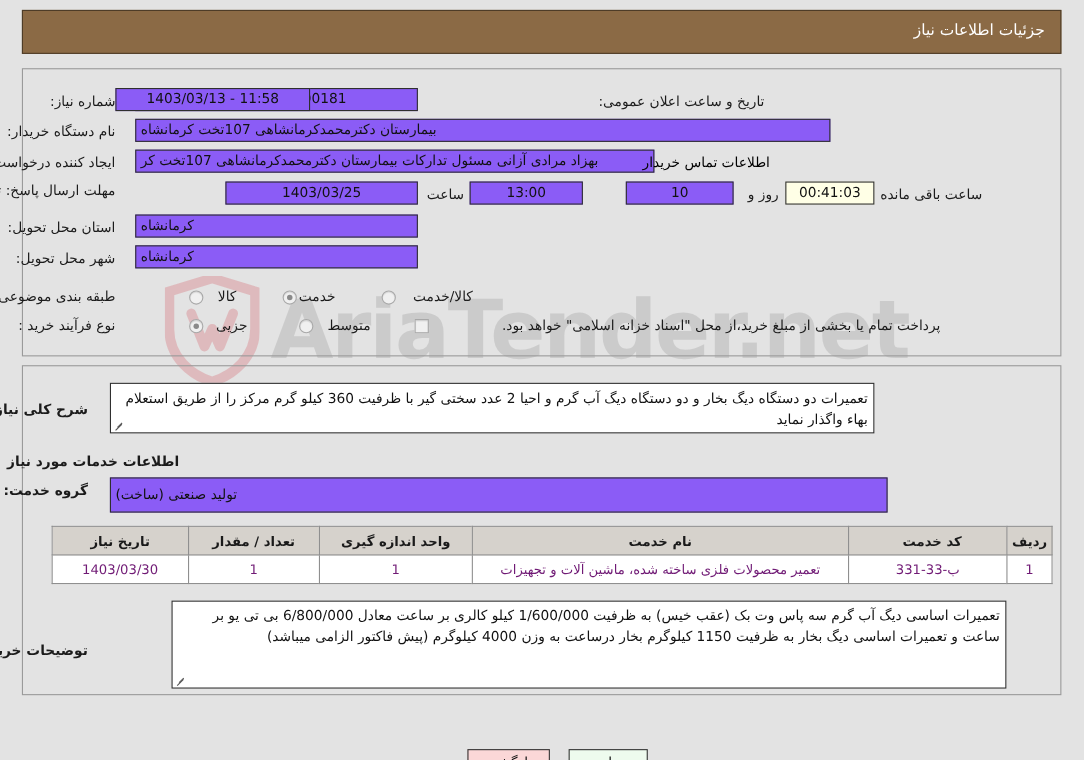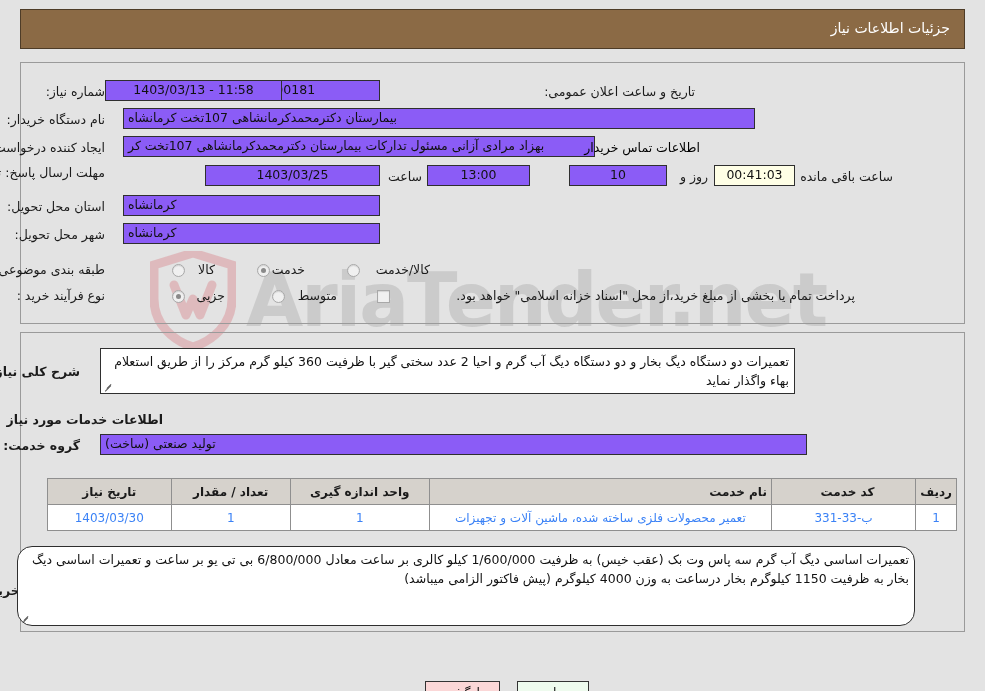--- a/index.html
+++ b/index.html
@@ -191,21 +191,21 @@
     height: 26px;
     padding: 0 4px;
     text-align: center;
   }
   #svc-table td {
     background: #ffffff;
     border: 1px solid #8f8f8f;
     height: 26px;
     padding: 0 6px;
     text-align: center;
-    color: #3b82f6;
+    color: #701a75;
     font-size: 12px;
   }
   #svc-table td.name { text-align: center; }
 
   
   .btn {
     position: absolute;
     height: 23px;
     border: 1px solid #333333;
     font-size: 12.5px;
@@ -298,47 +298,47 @@
 
   <div class="lbl lbl-b" style="right:905px; top:364px;">شرح کلی نیاز:</div>
   <div class="ta" style="right:190px; top:348px; width:695px; height:46px;">
     <span>تعمیرات دو دستگاه دیگ بخار و دو دستگاه دیگ آب گرم و احیا 2 عدد سختی گیر با ظرفیت 360 کیلو گرم مرکز را از طریق استعلام بهاء واگذار نماید</span>
     <span class="grip"></span>
   </div>
 
   <div class="lbl lbl-b" style="right:822px; top:412px;">اطلاعات خدمات مورد نیاز</div>
 
   <div class="lbl lbl-b" style="right:905px; top:438px;">گروه خدمت:</div>
-  <div class="fld right" style="right:178px; top:434px; width:707px; height:21px;">تولید صنعتی (ساخت)</div>
+  <div class="fld right" style="right:178px; top:434px; width:707px; height:32px;">تولید صنعتی (ساخت)</div>
 
   <table id="svc-table">
     <thead>
       <tr>
         <th style="width:36px;">ردیف</th>
         <th style="width:145px;padding-left:12px;">کد خدمت</th>
-        <th style="width:345px;text-align:right;">نام خدمت</th>
+        <th style="width:345px;">نام خدمت</th>
         <th style="width:140px;">واحد اندازه گیری</th>
         <th style="width:120px;">تعداد / مقدار</th>
         <th style="width:124px;">تاریخ نیاز</th>
       </tr>
     </thead>
     <tbody>
       <tr>
         <td>1</td>
         <td>ب-33-331</td>
         <td class="name">تعمیر محصولات فلزی ساخته شده، ماشین آلات و تجهیزات</td>
         <td>1</td>
         <td>1</td>
         <td>1403/03/30</td>
       </tr>
     </tbody>
   </table>
 
   <div class="lbl lbl-b" style="right:905px; top:583px;">توضیحات خریدار:</div>
-  <div class="ta" style="right:70px; top:546px; width:898px; height:80px;border-radius:15px;">
+  <div class="ta" style="right:70px; top:546px; width:759px; height:80px;">
     <span>تعمیرات اساسی دیگ آب گرم سه پاس وت بک (عقب خیس) به ظرفیت 1/600/000 کیلو کالری بر ساعت معادل 6/800/000 بی تی یو بر ساعت و تعمیرات اساسی دیگ بخار به ظرفیت 1150 کیلوگرم بخار درساعت به وزن 4000 کیلوگرم  (پیش فاکتور الزامی میباشد)</span>
     <span class="grip"></span>
   </div>
 
   <div class="btn" id="btn-print" style="left:517px; top:649px; width:72px;">چاپ</div>
   <div class="btn" id="btn-back" style="left:425px; top:649px; width:75px;">بازگشت</div>
 
 </div>
 
 </body></html>

